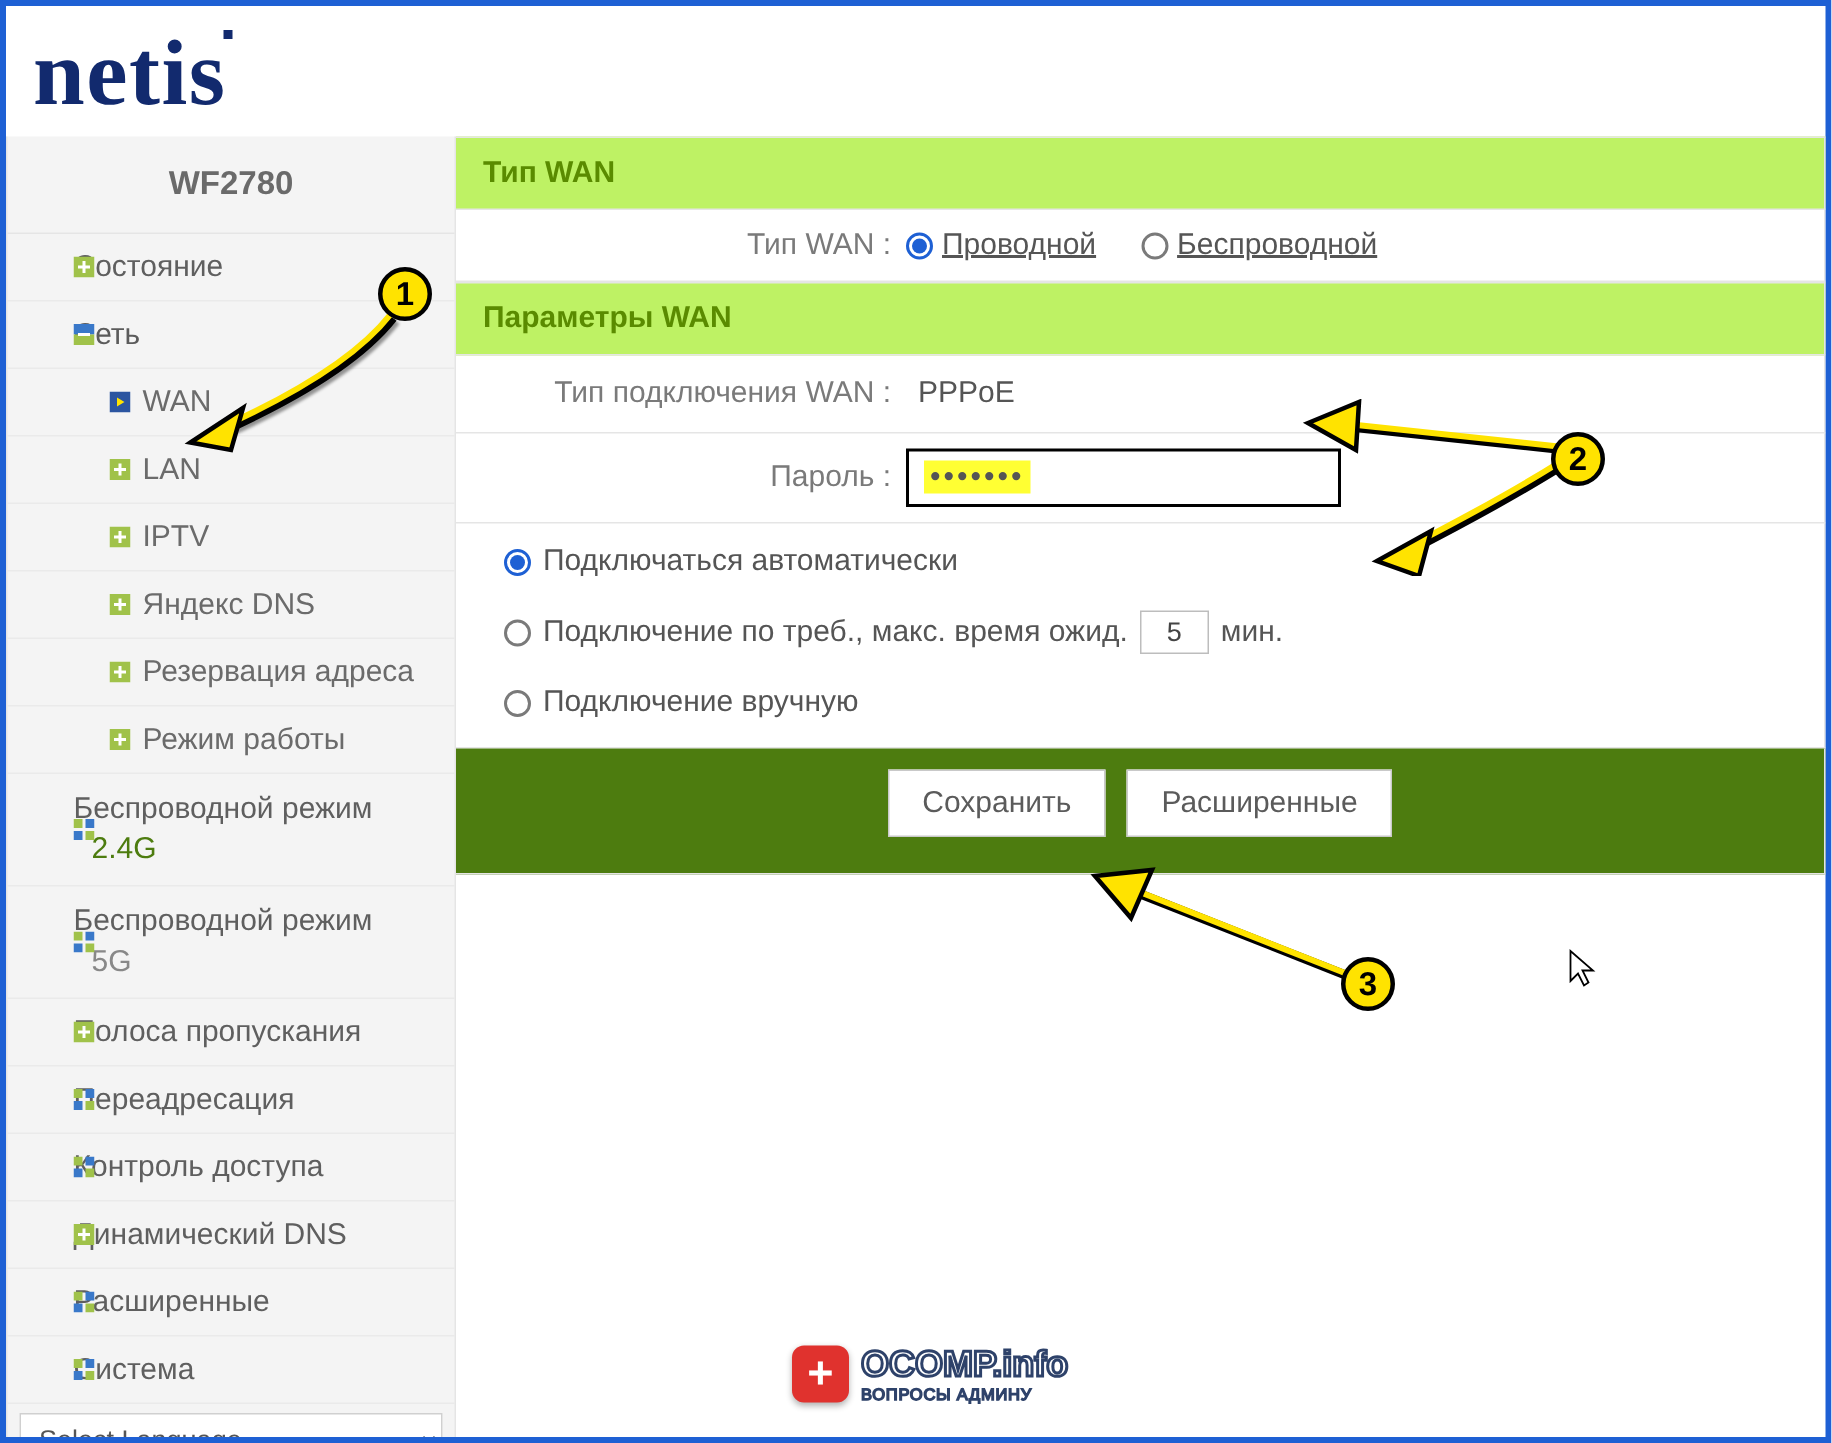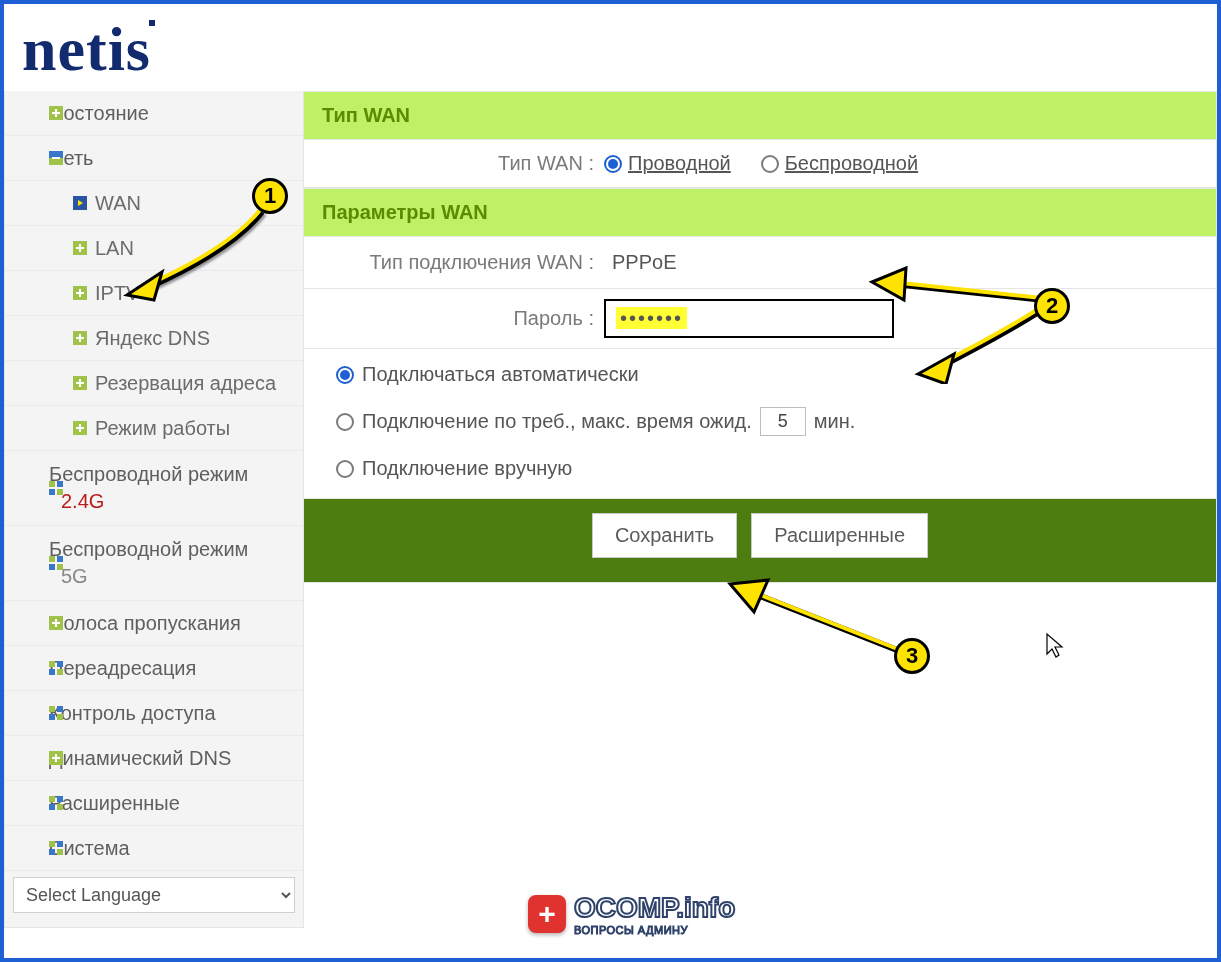--- a/index.html
+++ b/index.html
@@ -37,34 +37,35 @@
   .conn-opt { display:flex; align-items:center; gap:8px; font-size:20px; color:#555;}
   .conn-opt input[type=text]{ width:46px; text-align:center; padding:3px 4px; font-size:18px;}
   .btn-row { padding:14px 18px 24px 18px; display:flex; justify-content:center; gap:14px;}
   .btn { border:1px solid #c9c9c9; background:#fff; padding:10px 22px; font-size:20px; color:#5b5b5b; cursor:pointer;}
 
   
   .badge { position:absolute; width:36px; height:36px; border-radius:50%; background:#ffe300; border:3px solid #000; display:flex; align-items:center; justify-content:center; font-weight:900; font-size:22px; color:#000; z-index:10;}
   .arrow { position:absolute; z-index:9;}
   .watermark{ position:absolute; left:524px; bottom:22px; display:flex; align-items:center; gap:8px; z-index:8;}
   .wm-plus{ width:38px; height:38px; background:#e0322e; border-radius:8px; display:flex; align-items:center; justify-content:center; color:#fff; font-size:30px; font-weight:900; box-shadow:0 2px 4px rgba(0,0,0,.3);}
-  .wm-txt{ font-family:Arial; font-weight:800; color:#fff; font-size:28px; -webkit-text-stroke:2px #2e426a;}
+  .wm-txt{ font-family:Arial; font-weight:800; color:#fff; font-size:24px; -webkit-text-stroke:2px #2e426a;}
   .wm-sub{ display:block; font-size:11px; -webkit-text-stroke:1px #2e426a; letter-spacing:0.5px;}
   .cursor { position:absolute; right:152px; top:628px; z-index:8;}
 </style>
 </head>
 <body>
 
 <div class="frame">
   <div class="header">
     <span class="logo">netis</span>
   </div>
   <div class="container">
 
     <div class="sidebar">
+      <div class="model">WF2780</div>
 
       <div class="menu-item top">
         <span class="sq">
             <svg width="14" height="14">
               <rect width="14" height="14" fill="#a0c24a"></rect>
               <path d="M3 7h8M7 3v8" stroke="#fff" stroke-width="2"></path>
             </svg>
           </span>
         <span>Состояние</span>
       </div>
@@ -137,21 +138,21 @@
 
       <div class="menu-item top" style="line-height:1.35;">
         <span class="sq">
             <svg width="14" height="14">
               <rect width="6" height="6" fill="#a0c24a"></rect>
               <rect x="8" width="6" height="6" fill="#3978c9"></rect>
               <rect y="8" width="6" height="6" fill="#3978c9"></rect>
               <rect x="8" y="8" width="6" height="6" fill="#a0c24a"></rect>
             </svg>
           </span>
-        <span>Беспроводной режим<br><span style="padding-left:12px;color:#b91c1c">2.4G</span></span>
+        <span>Беспроводной режим<br><span style="padding-left:12px;color:#4d7c0f">2.4G</span></span>
       </div>
       <div class="menu-item top" style="line-height:1.35;">
         <span class="sq">
             <svg width="14" height="14">
               <rect width="6" height="6" fill="#a0c24a"></rect>
               <rect x="8" width="6" height="6" fill="#3978c9"></rect>
               <rect y="8" width="6" height="6" fill="#3978c9"></rect>
               <rect x="8" y="8" width="6" height="6" fill="#a0c24a"></rect>
             </svg>
           </span>

